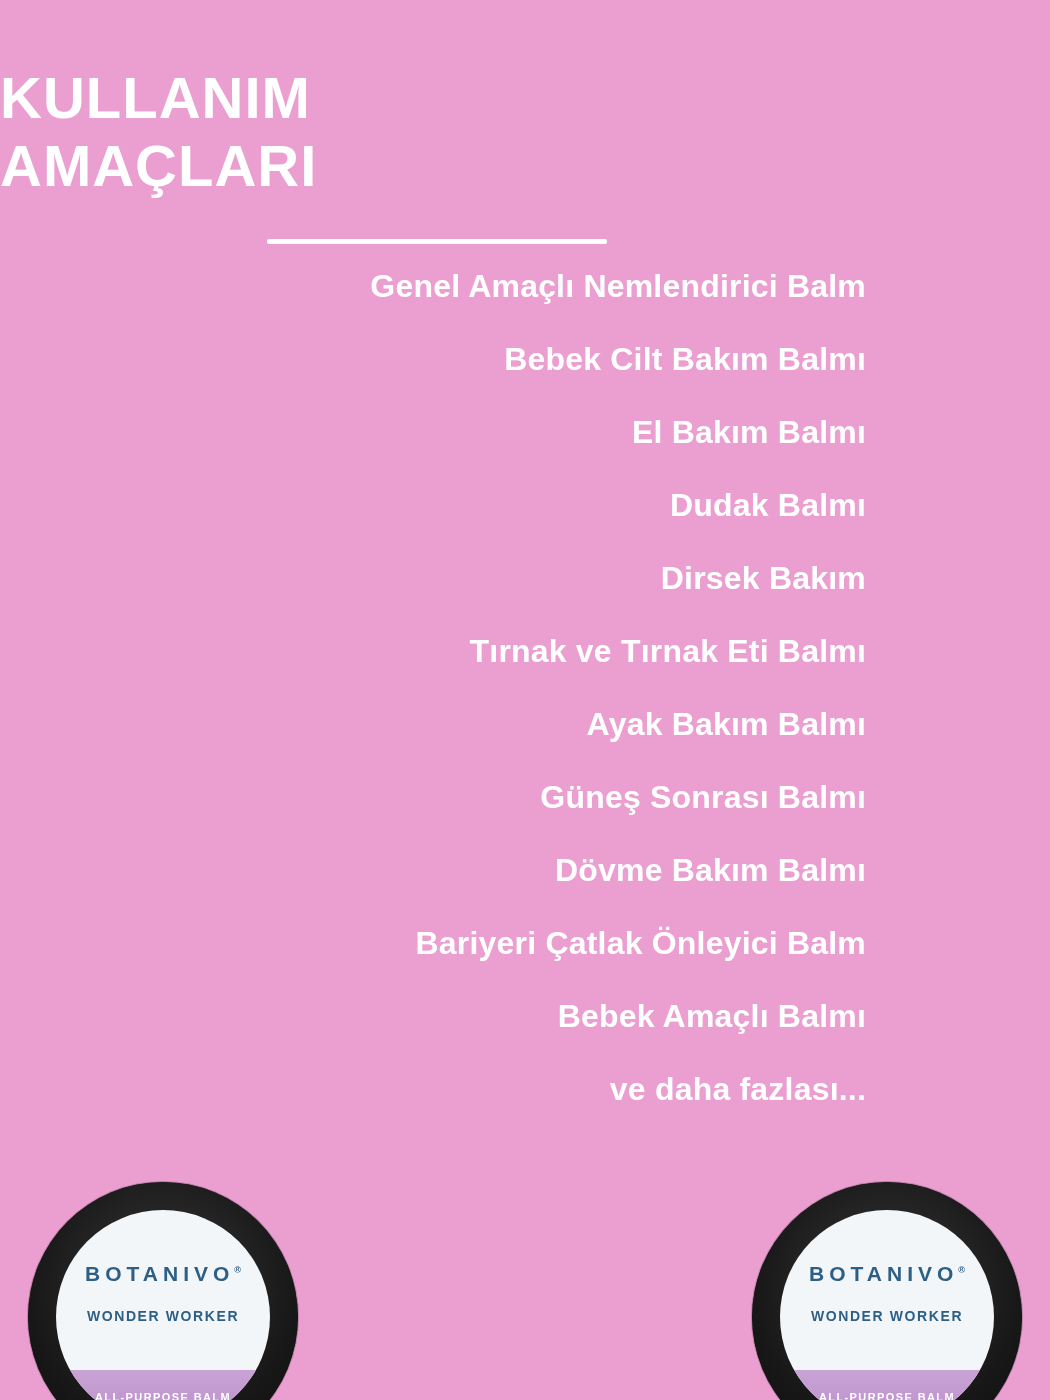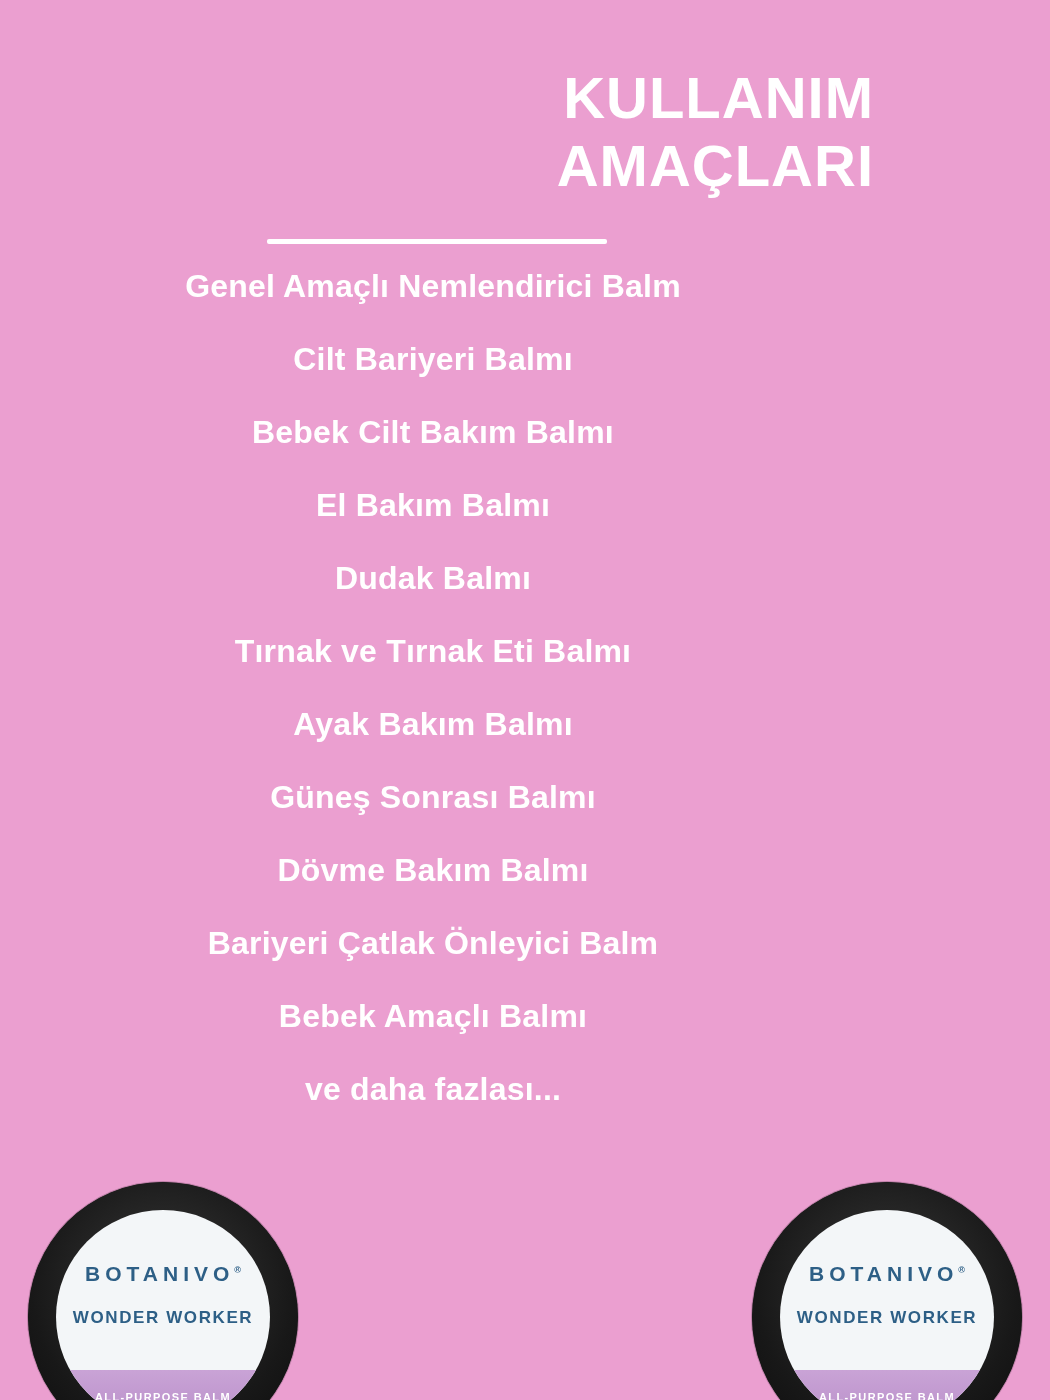--- a/index.html
+++ b/index.html
@@ -21,21 +21,21 @@
     height: 1400px;
     background: #eb9fd0;
     overflow: hidden;
   }
 
   .title-block {
     position: absolute;
     top: 64px;
     left: 0;
     width: 874px;
-    text-align: right;
+    text-align: left;
   }
 
   .title-line {
     color: #ffffff;
     font-size: 58px;
     font-weight: bold;
     letter-spacing: 1px;
     line-height: 1.18;
     text-transform: uppercase;
   }
@@ -46,21 +46,21 @@
     background: #ffffff;
     margin: 38px auto 0 auto;
     border-radius: 2px;
   }
 
   .uses-list {
     position: absolute;
     top: 270px;
     left: 0;
     width: 866px;
-    text-align: center;
+    text-align: right;
   }
 
   .use-item {
     color: #ffffff;
     font-size: 32px;
     font-weight: bold;
     line-height: 1.0;
     margin-bottom: 41px;
     letter-spacing: 0.2px;
   }
@@ -123,21 +123,21 @@
 
   .jar-brand .reg {
     font-size: 9px;
     vertical-align: super;
     letter-spacing: 0;
   }
 
   .jar-sub {
     margin-top: 22px;
     color: #2d5f86;
-    font-size: 17px;
+    font-size: 14px;
     font-weight: bold;
     letter-spacing: 1.6px;
   }
 
   .jar-band {
     position: absolute;
     left: 0;
     bottom: 0;
     width: 100%;
     height: 54px;
@@ -160,24 +160,24 @@
 <div class="poster">
 
   <div class="title-block">
     <div class="title-line">KULLANIM</div>
     <div class="title-line">AMAÇLARI</div>
     <div class="divider"></div>
   </div>
 
   <div class="uses-list">
     <div class="use-item">Genel Amaçlı Nemlendirici Balm</div>
-    <div class="use-item">Cilt Bariyeri Balmı</div>
     <div class="use-item">Bebek Cilt Bakım Balmı</div>
     <div class="use-item">El Bakım Balmı</div>
     <div class="use-item">Dudak Balmı</div>
+    <div class="use-item">Dirsek Bakım</div>
     <div class="use-item">Tırnak ve Tırnak Eti Balmı</div>
     <div class="use-item">Ayak Bakım Balmı</div>
     <div class="use-item">Güneş Sonrası Balmı</div>
     <div class="use-item">Dövme Bakım Balmı</div>
     <div class="use-item">Bariyeri Çatlak Önleyici Balm</div>
     <div class="use-item">Bebek Amaçlı Balmı</div>
     <div class="use-item last">ve daha fazlası...</div>
   </div>
 
   <div class="jar jar-left">

